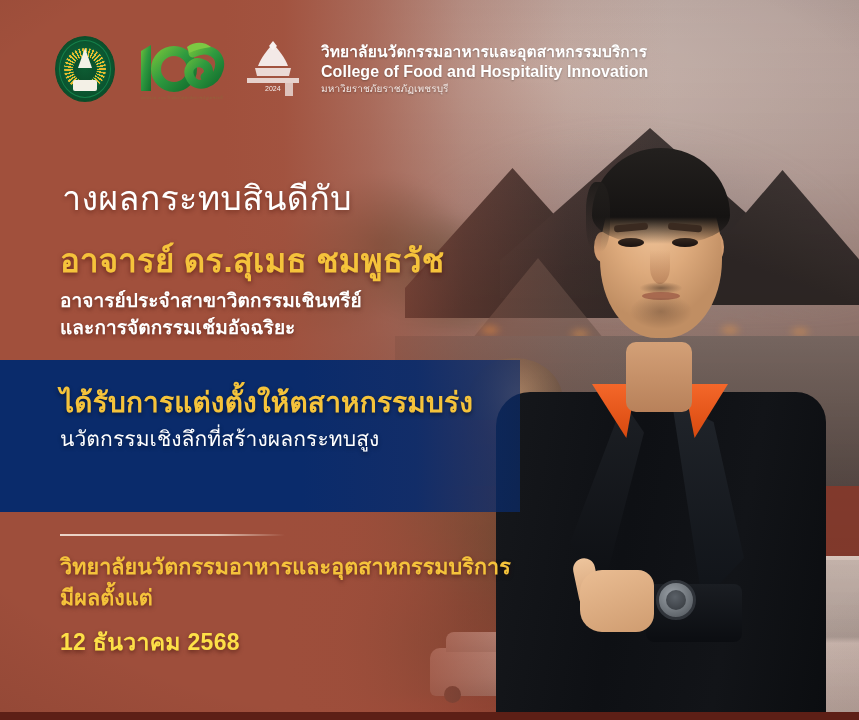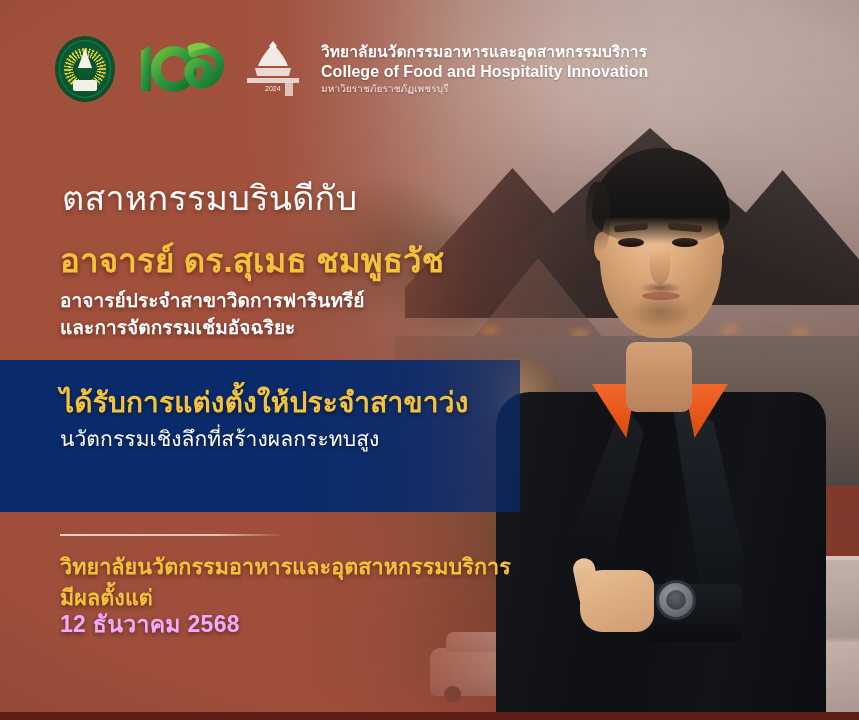--- a/index.html
+++ b/index.html
@@ -251,22 +251,22 @@
     position:absolute; left:60px; top:534px; width:225px; height:2px;
     background:linear-gradient(90deg,#f4e3d8 0%, #e7cdbf 70%, rgba(231,205,191,0) 100%);
     opacity:.9;
   }
   .footer-org{
     position:absolute; left:60px; top:552px;
     font-size:21.5px; font-weight:bold; color:#f5c33b; line-height:1.42; letter-spacing:.1px;
     text-shadow:0 2px 4px rgba(50,10,0,.5);
   }
   .footer-date{
-    position:absolute; left:60px; top:610px;
-    font-size:23px; font-weight:bold; color:#f0abfc; line-height:1.3; letter-spacing:.3px;
+    position:absolute; left:60px; top:628px;
+    font-size:23px; font-weight:bold; color:#fde047; line-height:1.3; letter-spacing:.3px;
     text-shadow:0 2px 4px rgba(50,10,0,.5);
   }
 
   
   .portrait{ position:absolute; left:480px; top:92px; width:360px; height:628px; }
   .p-suit{
     position:absolute; left:16px; top:300px; width:330px; height:328px;
     background:linear-gradient(100deg,#16181c 0%,#0e1014 40%,#121418 70%,#0b0d10 100%);
     border-radius:34px 30px 0 0;
   }
@@ -498,30 +498,30 @@
       </svg>
     </div>
 
     <div class="org">
       <div class="th">วิทยาลัยนวัตกรรมอาหารและอุตสาหกรรมบริการ</div>
       <div class="en">College of Food and Hospitality Innovation</div>
       <div class="uni">มหาวิยราชภัยราชภัฏเพชรบุรี</div>
     </div>
   </div>
 
-  <div class="congrats">ตสาหกรรมบรินดีกับ</div>
+  <div class="congrats">างผลกระทบสินดีกับ</div>
 
   <div class="name">อาจารย์ ดร.สุเมธ ชมพูธวัช</div>
 
   <div class="role">
-    <div>อาจารย์ประจำสาขาวิดการฟารินทรีย์</div>
+    <div>อาจารย์ประจำสาขาวิตกรรมเชินทรีย์</div>
     <div>และการจัตกรรมเช์มอัจฉริยะ</div>
   </div>
 
-  <div class="appoint-title">ได้รับการแต่งตั้งให้ประจำสาขาว่ง</div>
+  <div class="appoint-title">ได้รับการแต่งตั้งให้ตสาหกรรมบร่ง</div>
 
   <div class="appoint-sub">
     <div>นวัตกรรมเชิงลึกที่สร้างผลกระทบสูง</div>
   </div>
 
   <div class="divider"></div>
 
   <div class="footer-org">
     <div>วิทยาลัยนวัตกรรมอาหารและอุตสาหกรรมบริการ</div>
     <div>มีผลตั้งแต่</div>

